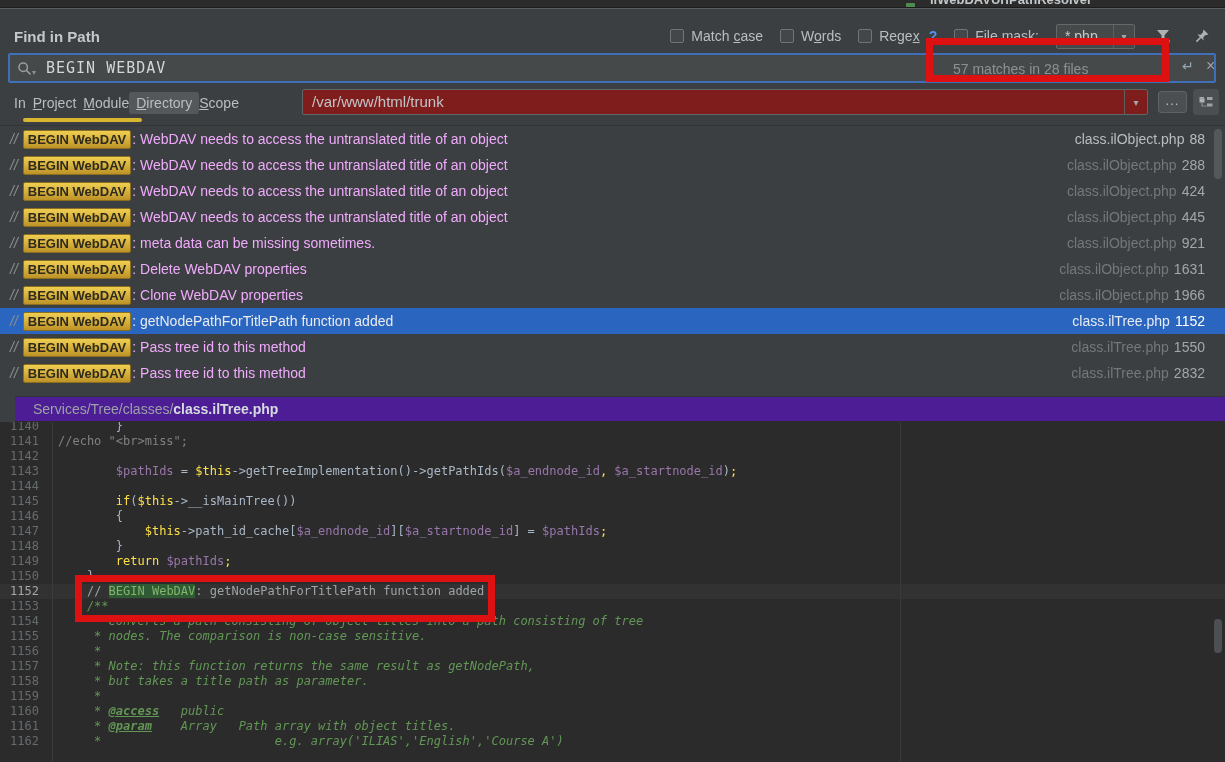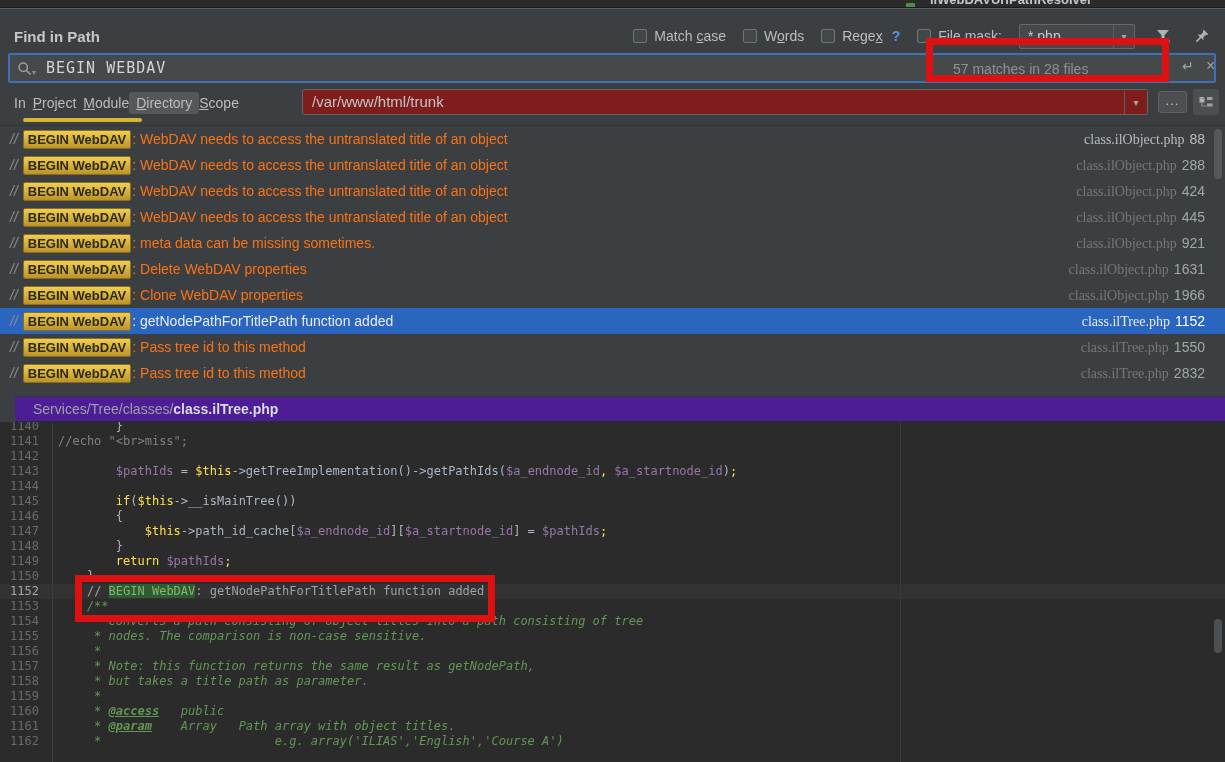--- a/index.html
+++ b/index.html
@@ -14,21 +14,21 @@
   
   .dialog { position:absolute; left:0; top:8px; width:1225px; height:754px; background:#3C3F41; border-top:1px solid #5A5E60; }
 
   .header-row { position:absolute; left:0; top:10px; width:1225px; height:34px; display:flex; align-items:center; }
   .title { margin-left:14px; font-size:15px; font-weight:bold; color:#C4C8CB; }
   .opts { margin-left:auto; margin-right:12px; display:flex; align-items:center; gap:17px; }
   .opt { display:flex; align-items:center; gap:7px; font-size:14px; color:#BBBEC0; cursor:default; }
   .cb { width:14px; height:14px; background:#43474A; border:1px solid #6F7577; border-radius:2px; flex:0 0 auto; }
   .opt u { text-decoration:underline; }
   .qmark { color:#5394EC; font-weight:bold; margin-left:2px; }
-  .combo { display:flex; align-items:center; height:25px; background:#45494A; border:1px solid #646869; border-radius:2px;gap:37px; }
+  .combo { display:flex; align-items:center; height:25px; background:#45494A; border:1px solid #646869; border-radius:2px; }
   .combo .val { padding:0 8px; font-size:14px; color:#C8CACC; min-width:56px; }
   .combo .arrow-btn { width:21px; align-self:stretch; border-left:1px solid #5C6062; display:flex; align-items:center; justify-content:center; color:#A3A6A8; font-size:10px; }
   .iconbtn { width:22px; height:22px; display:flex; align-items:center; justify-content:center; }
 
   
   .search-row { position:absolute; left:8px; top:44px; width:1208px; height:30px; background:#45494A; border:2px solid #3E6FB8; border-radius:2px; }
   .search-ico { position:absolute; left:7px; top:6px; width:24px; height:16px; }
   .search-caret { position:absolute; left:22px; top:13px; font-size:8px; color:#8C9092; }
   .query { position:absolute; left:36px; top:4px; font-family:"DejaVu Sans Mono", monospace; font-size:15px; letter-spacing:1px; color:#D3D6D8; }
   .matches { position:absolute; left:943px; top:6px; font-size:14px; color:#8E9193; }
@@ -45,23 +45,23 @@
   .pathcombo .arrow-btn { position:absolute; right:0; top:0; bottom:0; width:23px; border-left:1px solid #5C6062; display:flex; align-items:center; justify-content:center; color:#A3A6A8; font-size:10px; }
   .browse-btn { position:absolute; left:1158px; top:2px; width:29px; height:22px; background:#4B4F51; border:1px solid #5E6264; border-radius:3px; color:#BDC0C2; font-size:13px; text-align:center; line-height:18px; letter-spacing:1px; }
   .tree-btn { position:absolute; left:1193px; top:0px; width:26px; height:26px; background:#4B4F51; border-radius:3px; display:flex; align-items:center; justify-content:center; }
   .progress-sliver { position:absolute; left:23px; top:29px; width:119px; height:4px; background:#D8B62F; border-radius:2px; }
 
   
   .results { position:absolute; left:0; top:116px; width:1225px; height:264px; border-top:1px solid #313436; }
   .rrow { position:relative; height:26px; display:flex; align-items:center; padding-left:10px; padding-right:20px; font-size:14px; }
   .rrow .pfx { font-style:italic; color:#8A8D8F; margin-right:5px; }
   .rrow .badge { background:linear-gradient(#EFCE52, #BD9327); border:1px solid #8C6E1F; border-radius:2px; color:#2E2A1C; font-weight:600; font-size:13px; padding:0px 4px; line-height:17px; }
-  .rrow .snippet { color:#f97316; margin-left:1px; white-space:nowrap; overflow:hidden; }
+  .rrow .snippet { color:#f0abfc; margin-left:1px; white-space:nowrap; overflow:hidden; }
   .rrow .loc { margin-left:auto; white-space:nowrap; font-size:14px; }
-  .rrow .fname { color:#74787A;font-family:Liberation Serif, serif; }
+  .rrow .fname { color:#74787A; }
   .rrow .lnum { color:#A2A7AA; margin-left:5px;text-align:right; }
   .rrow.bright .fname, .rrow.bright .lnum { color:#B9BDC0; }
   .rrow.sel { background:#2A65C0; }
   .rrow.sel .snippet { color:#E9EBED; }
   .rrow.sel .fname { color:#E6EBF2; }
   .rrow.sel .lnum { color:#FFFFFF; }
 
   .res-scrollbar { position:absolute; left:1214px; top:3px; width:8px; height:50px; background:#55585A; border-radius:4px; }
 
   

